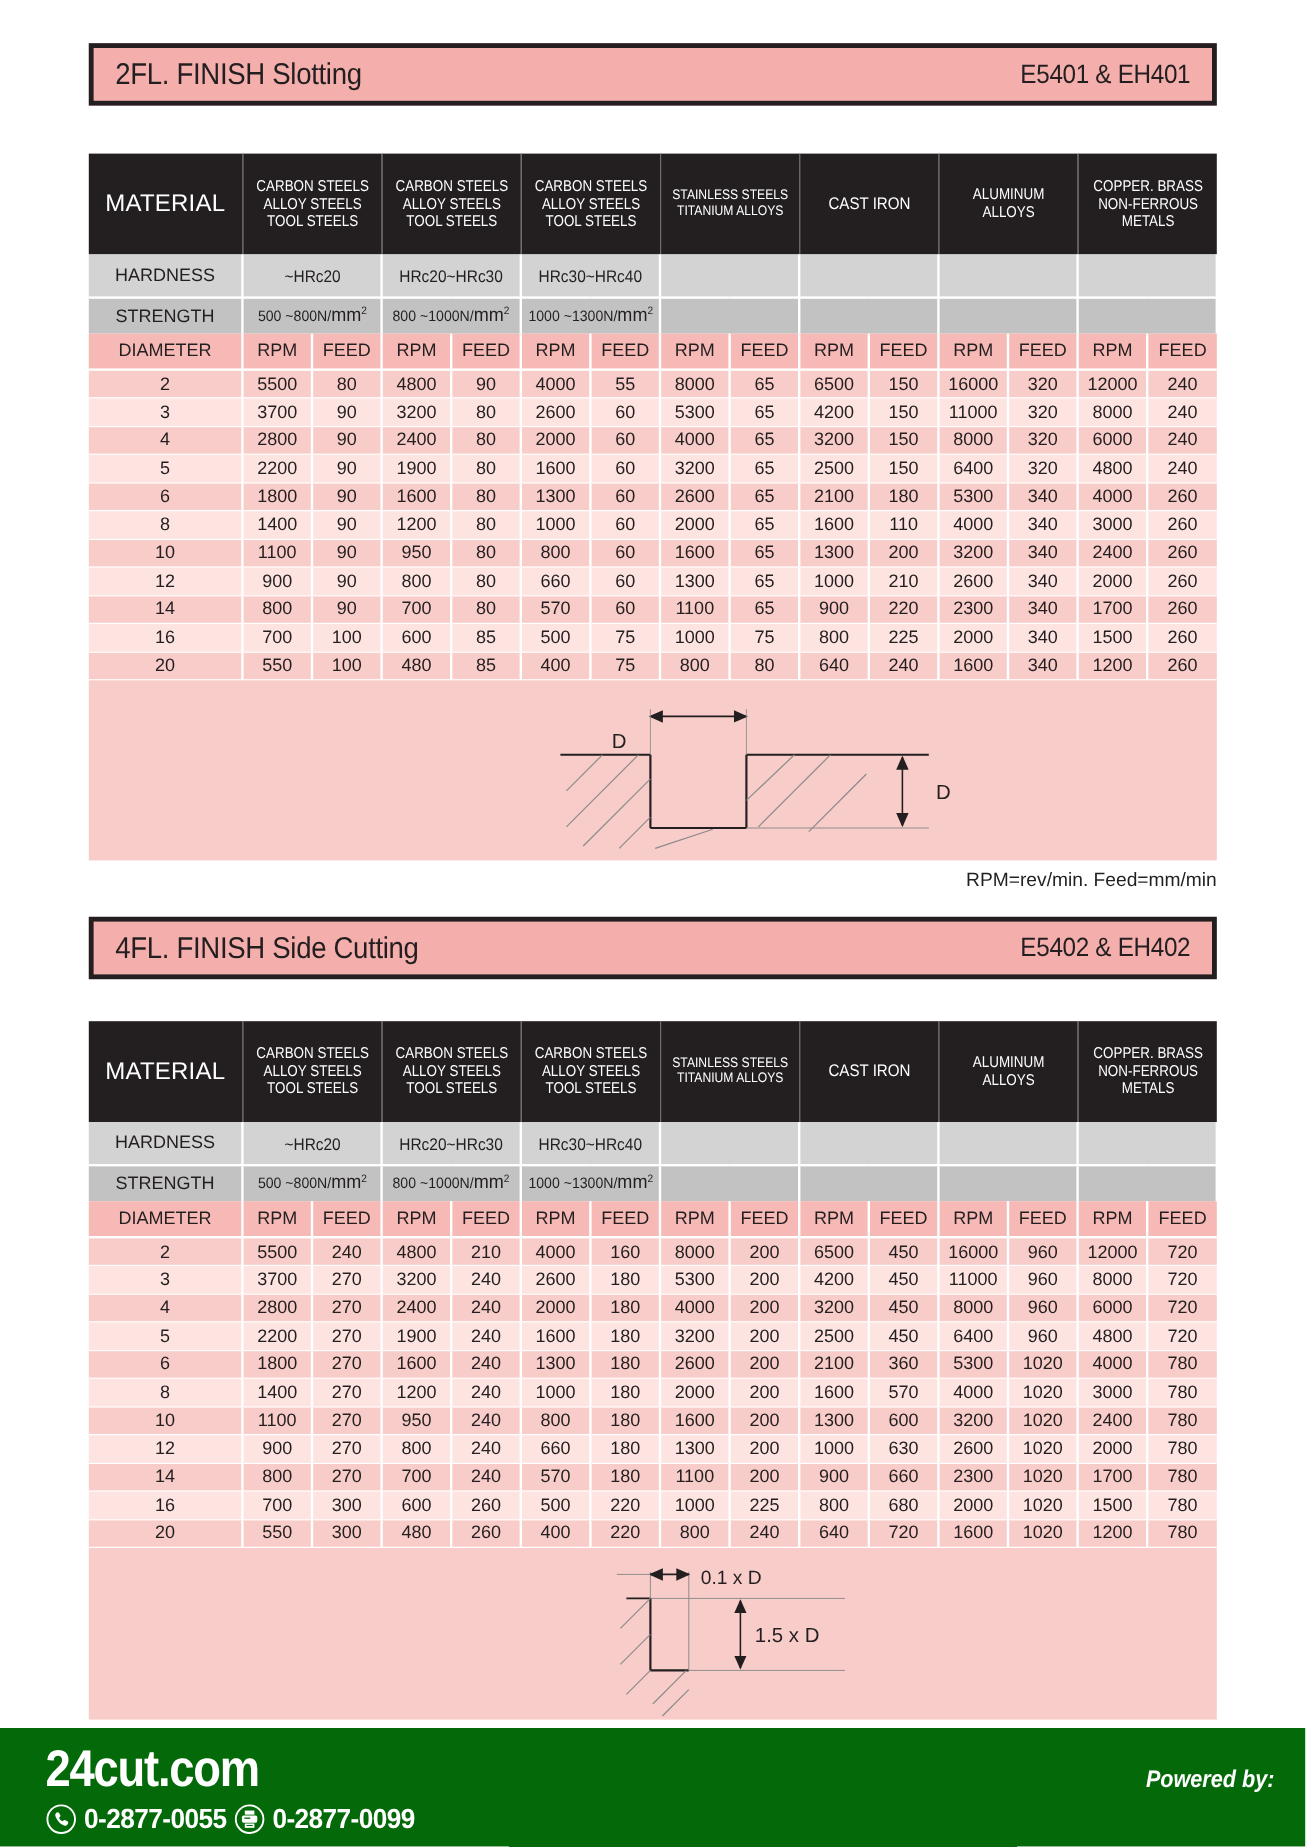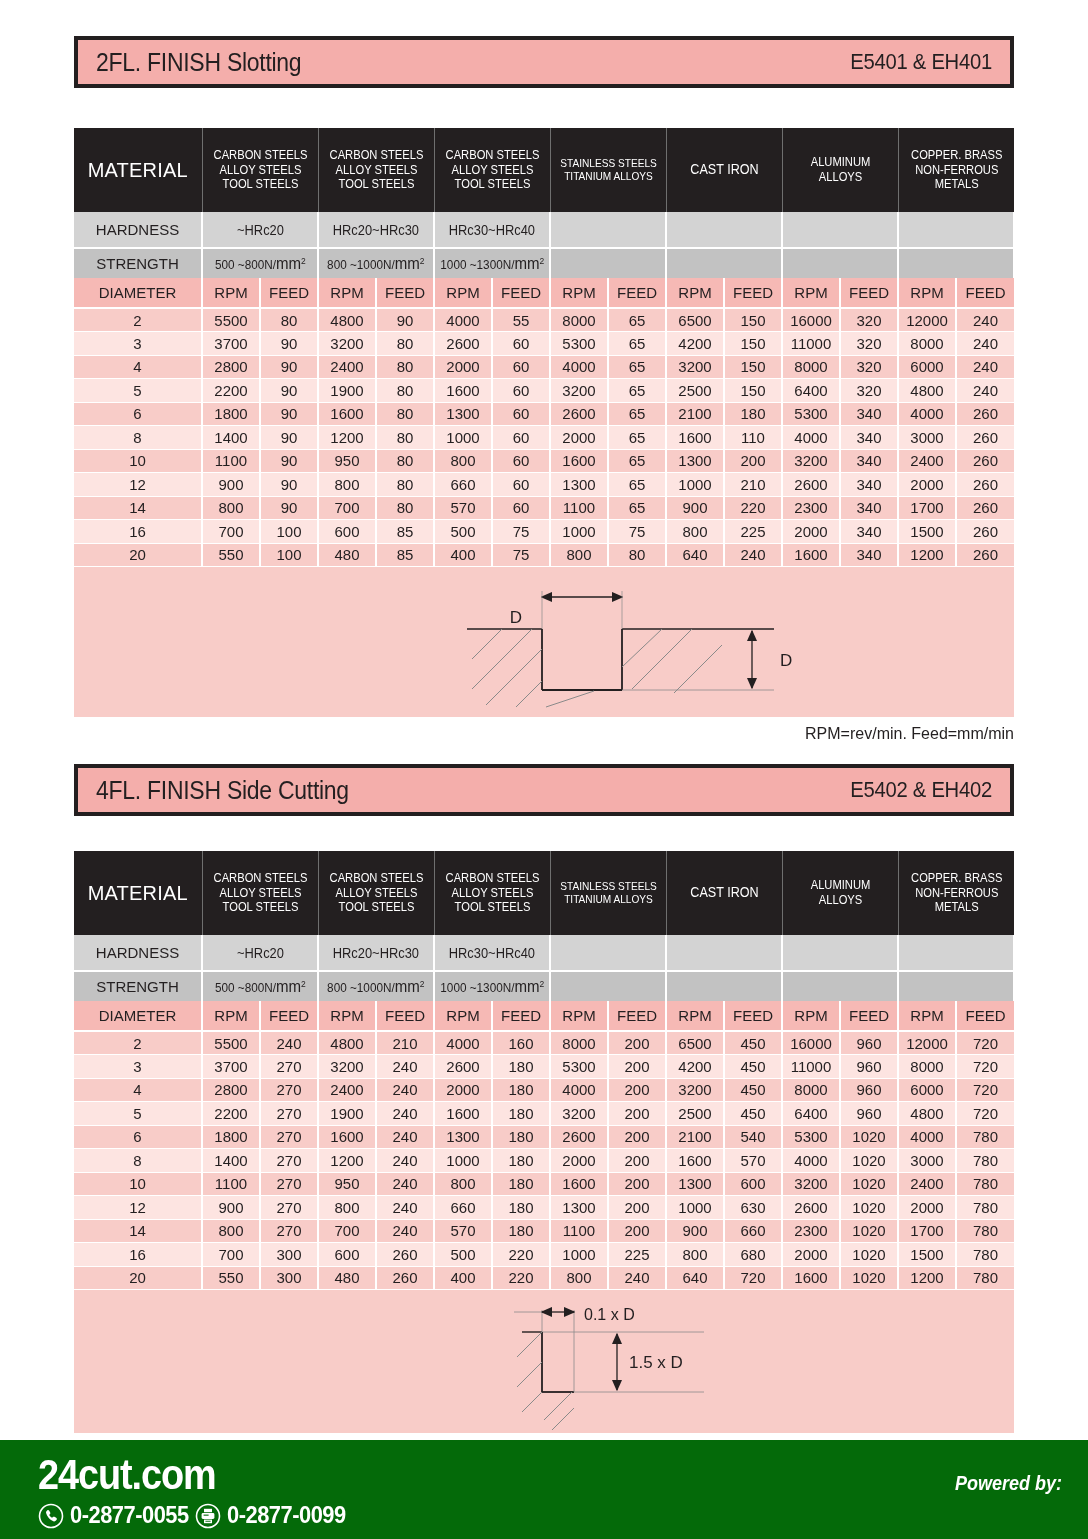--- a/index.html
+++ b/index.html
@@ -685,21 +685,21 @@
             <td>6</td>
             <td>1800</td>
             <td>270</td>
             <td>1600</td>
             <td>240</td>
             <td>1300</td>
             <td>180</td>
             <td>2600</td>
             <td>200</td>
             <td>2100</td>
-            <td>540</td>
+            <td>360</td>
             <td>5300</td>
             <td>1020</td>
             <td>4000</td>
             <td>780</td>
           </tr>
           <tr class="data even">
             <td>8</td>
             <td>1400</td>
             <td>270</td>
             <td>1200</td>

